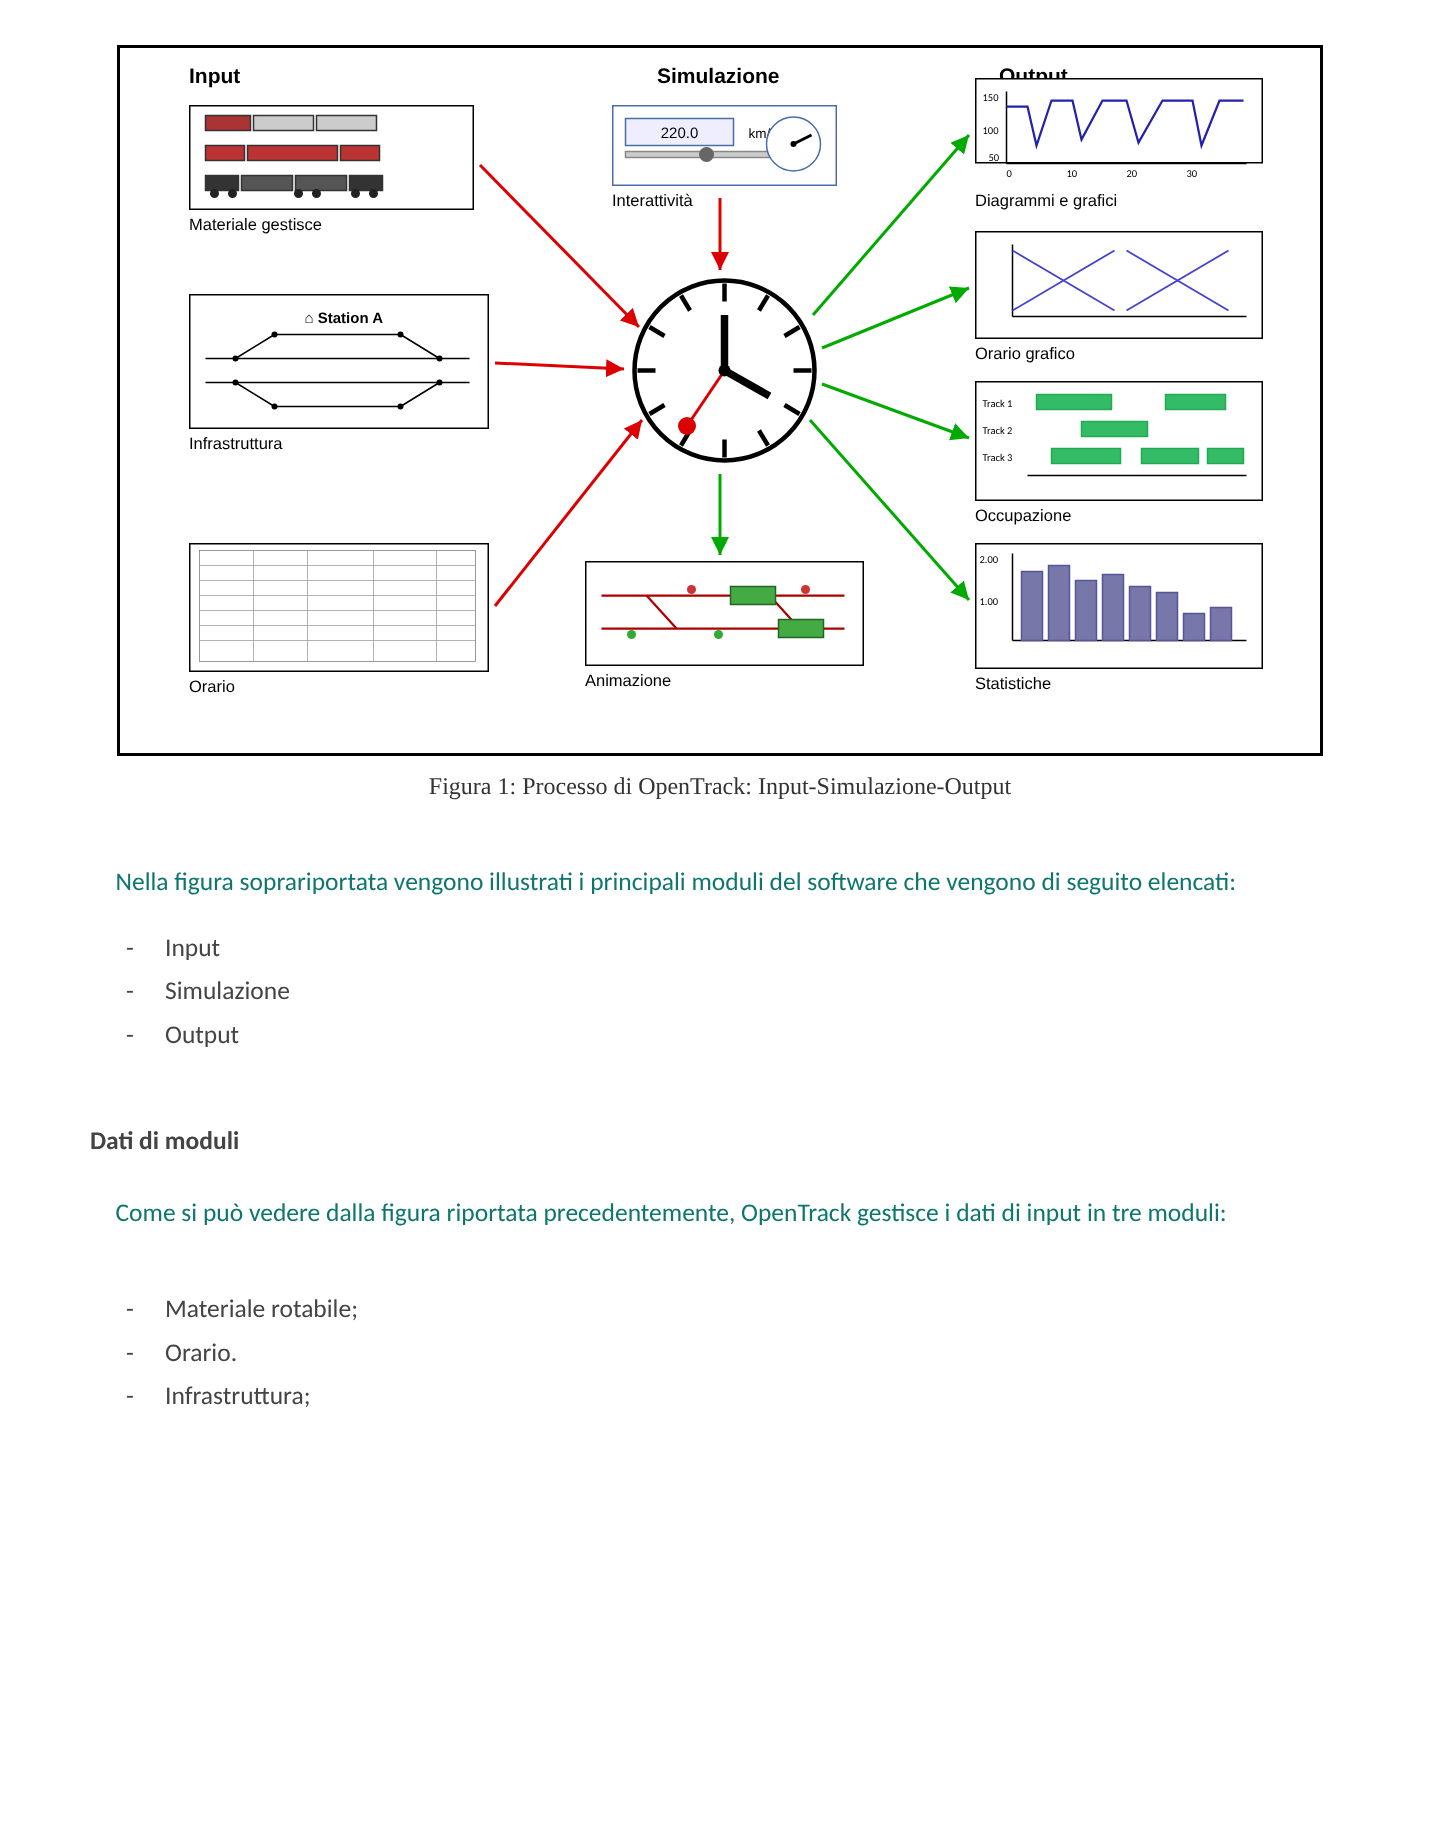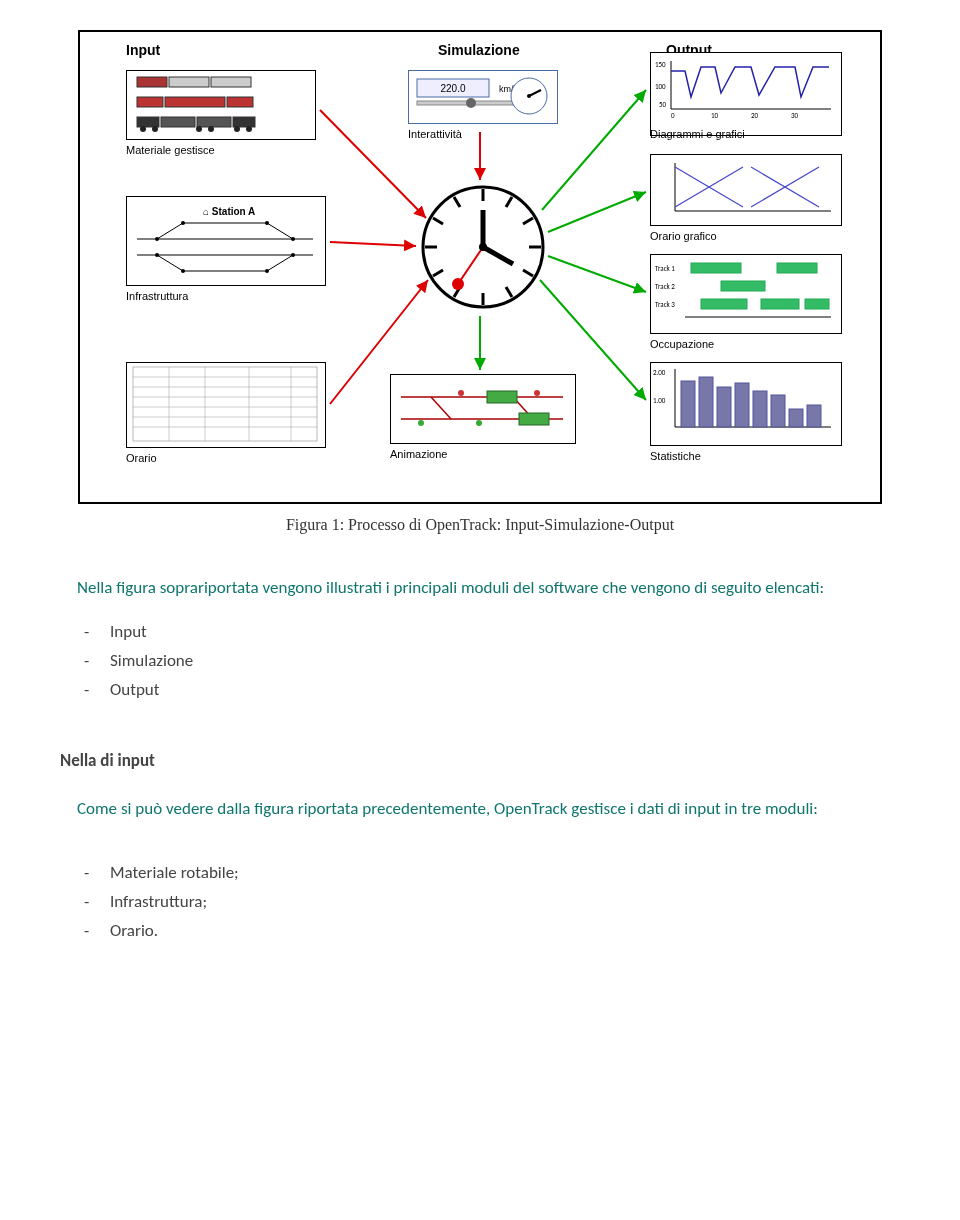--- a/index.html
+++ b/index.html
@@ -221,21 +221,21 @@
             <circle cx="146" cy="18" r="3"></circle>
           </g>
       <g fill="#3a3">
             <circle cx="30" cy="48" r="3"></circle>
             <circle cx="88" cy="48" r="3"></circle>
           </g>
     </svg>
   </div>
   <div class="box-label" style="left:310px; top:416px;">Animazione</div>
 
-  <div class="box" style="left:570px; top:20px; width:192px; height:84px;">
+  <div class="box" style="left:570px; top:20px; width:192px; height:57px;">
     <svg class="mini" width="188" height="68">
       <g stroke="#000" stroke-width="1">
             <line x1="20" y1="8" x2="20" y2="56"></line>
             <line x1="20" y1="56" x2="180" y2="56"></line>
           </g>
       <text x="4" y="14" font-size="7">150</text>
           <text x="4" y="36" font-size="7">100</text>
           <text x="8" y="54" font-size="7">50</text>
       <text x="20" y="65" font-size="7">0</text>
           <text x="60" y="65" font-size="7">10</text>
@@ -331,23 +331,23 @@
 <div class="caption">Figura 1: Processo di OpenTrack: Input-Simulazione-Output</div>
 
 <p class="body-text">Nella figura soprariportata vengono illustrati i principali moduli del software che vengono di seguito elencati:</p>
 
 <ul class="bullet-list">
   <li>Input</li>
   <li>Simulazione</li>
   <li>Output</li>
 </ul>
 
-<div class="section-heading">Nella di input</div>
+<div class="section-heading">Dati di moduli</div>
 
 <p class="body-text">Come si può vedere dalla figura riportata precedentemente, OpenTrack gestisce i dati di input in tre moduli:</p>
 
 <ul class="bullet-list" style="margin-top:40px">
   <li>Materiale rotabile;</li>
+  <li>Orario.</li>
   <li>Infrastruttura;</li>
-  <li>Orario.</li>
 </ul>
 
 </div>
 
 </body></html>

